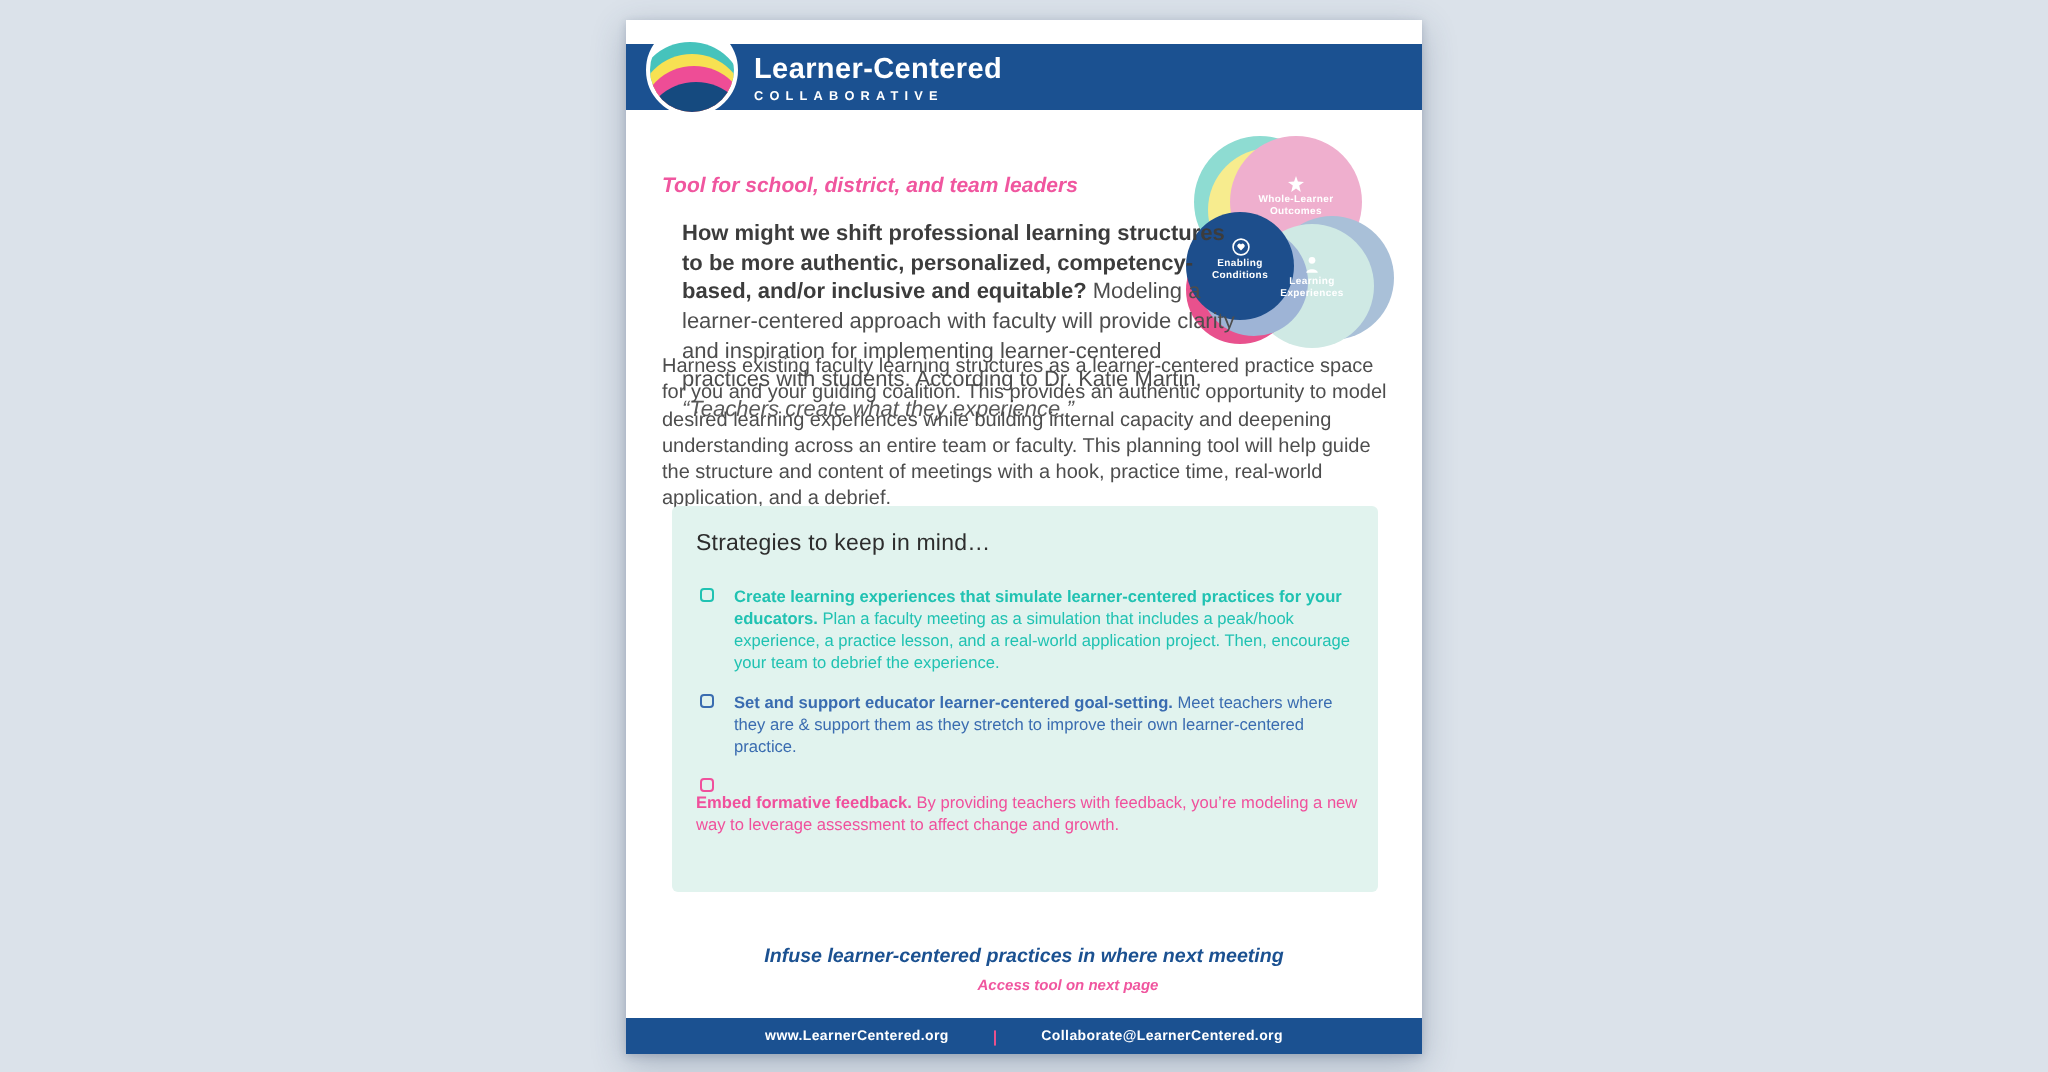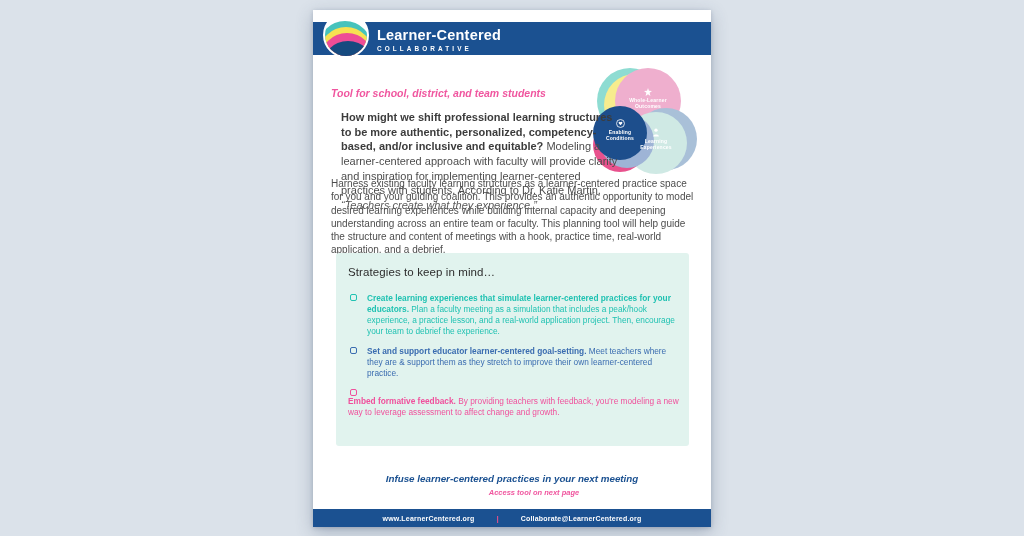--- a/index.html
+++ b/index.html
@@ -115,21 +115,21 @@
       <i class="c-teal"></i>
         <i class="c-yellow"></i>
         <i class="c-pink"></i>
         <i class="c-navy"></i>
     </div>
     <div class="brand">
       <div class="brand-name">Learner-Centered</div>
       <div class="brand-sub">COLLABORATIVE</div>
     </div>
 
-    <div class="subtitle">Tool for school, district, and team students</div>
+    <div class="subtitle">Tool for school, district, and team leaders</div>
 
     <div class="venn">
       <span class="circ v-teal-cr"></span>
       <span class="circ v-yellow-cr"></span>
       <span class="circ v-pink-main"></span>
       <span class="circ v-steel-cr"></span>
       <span class="circ v-mint-main"></span>
       <span class="circ v-magenta-cr"></span>
       <span class="circ v-blue-cr"></span>
       <span class="circ v-navy-main"></span>
@@ -175,21 +175,21 @@
         </div>
 
         <div class="strat-item it-pink">
           <span class="chk"></span>
           <span class="strat-text"><b>Embed formative feedback.</b><span> By providing teachers with feedback, you’re modeling a new way to leverage assessment to affect change and growth.</span></span>
         </div>
 
       </div>
     </div>
 
-    <div class="cta">Infuse learner-centered practices in your next meeting</div>
+    <div class="cta">Infuse learner-centered practices in where next meeting</div>
     <div class="cta-sub">Access tool on next page</div>
 
     <div class="foot-bar">
       <a class="foot-link" href="#">www.LearnerCentered.org</a>
       <span class="foot-div">|</span>
       <a class="foot-link" href="#">Collaborate@LearnerCentered.org</a>
     </div>
 
   </div>
 </div>

